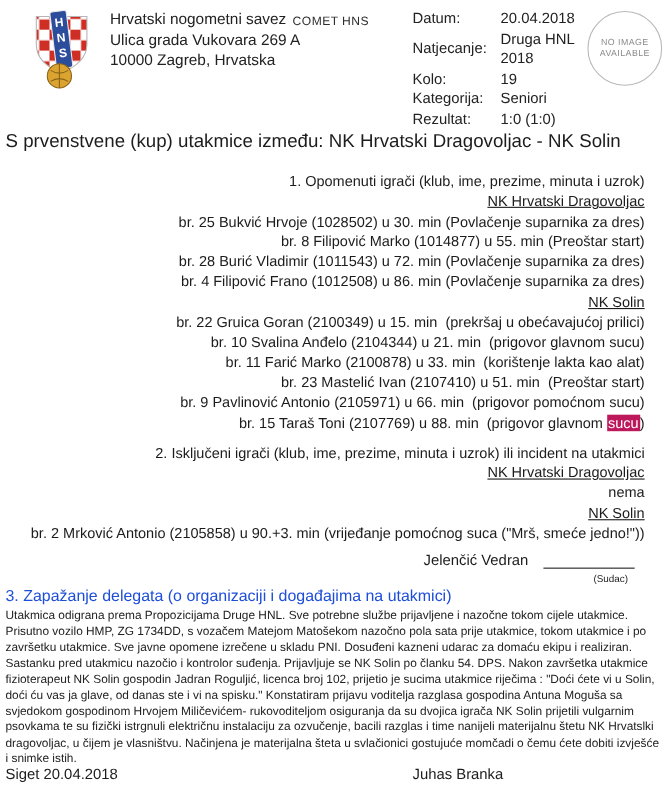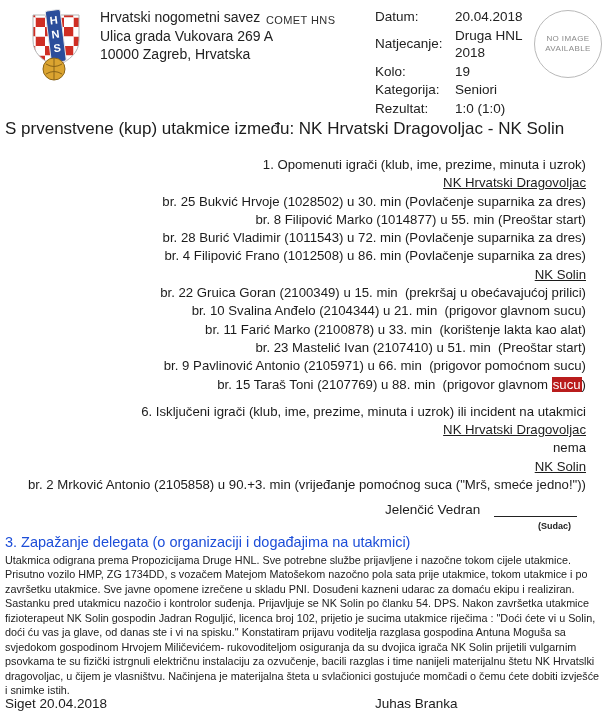--- a/index.html
+++ b/index.html
@@ -25,21 +25,21 @@
   .content{position:absolute;left:5px;top:156px;font-size:13.2px;text-align:right;}
   .sec-heading{line-height:18.3px;}
   #sec2-heading{margin-top:9px;}
   .club-name{margin-left:23px;line-height:18.3px;text-decoration:underline;white-space:pre;}
   .player-line{margin-left:23px;line-height:18.3px;white-space:pre;}
   .sel{padding:0 1px;}
 
   .sig{position:absolute;left:385px;top:501px;width:192px;font-size:13.5px;}
   .sig-row{display:flex;align-items:center;}
   .sig-line{flex:1;border-bottom:1px solid #222;margin-left:14px;height:15px;}
-  .sig-caption{text-align:right;font-size:9px;margin-top:4px;padding-right:6px;color:#222;font-weight:bold;}
+  .sig-caption{text-align:right;font-size:9px;margin-top:4px;padding-right:6px;color:#222;}
 
   .sec3-heading{position:absolute;left:5px;top:534px;font-size:14.5px;color:#1d4ed8;}
   .delegate{position:absolute;left:5px;top:553px;width:597px;font-size:10.8px;line-height:14.45px;color:#222;
             text-align:left;}
 
   .footer-left{position:absolute;left:5px;top:696px;font-size:13.5px;}
   .footer-right{position:absolute;left:375px;top:696px;font-size:13.5px;}
 </style>
 </head>
 <body>
@@ -114,23 +114,23 @@
         <div class="player-line">br. 25 Bukvić Hrvoje (1028502) u 30. min (Povlačenje suparnika za dres)</div>
         <div class="player-line">br. 8 Filipović Marko (1014877) u 55. min (Preoštar start)</div>
         <div class="player-line">br. 28 Burić Vladimir (1011543) u 72. min (Povlačenje suparnika za dres)</div>
         <div class="player-line">br. 4 Filipović Frano (1012508) u 86. min (Povlačenje suparnika za dres)</div>
         <div class="club-name">NK Solin</div>
         <div class="player-line">br. 22 Gruica Goran (2100349) u 15. min  (prekršaj u obećavajućoj prilici)</div>
         <div class="player-line">br. 10 Svalina Anđelo (2104344) u 21. min  (prigovor glavnom sucu)</div>
         <div class="player-line">br. 11 Farić Marko (2100878) u 33. min  (korištenje lakta kao alat)</div>
         <div class="player-line">br. 23 Mastelić Ivan (2107410) u 51. min  (Preoštar start)</div>
         <div class="player-line">br. 9 Pavlinović Antonio (2105971) u 66. min  (prigovor pomoćnom sucu)</div>
-        <div class="player-line"><span>br. 15 Taraš Toni (2107769) u 88. min  (prigovor glavnom </span><span class="sel" style="background: #b91c1c; color: rgb(255, 255, 255);">sucu</span><span>)</span></div>
+        <div class="player-line"><span>br. 15 Taraš Toni (2107769) u 88. min  (prigovor glavnom </span><span class="sel" style="background: #be185d; color: rgb(255, 255, 255);">sucu</span><span>)</span></div>
       </div>
-    <div class="sec-heading" id="sec2-heading">6. Isključeni igrači (klub, ime, prezime, minuta i uzrok) ili incident na utakmici</div>
+    <div class="sec-heading" id="sec2-heading">2. Isključeni igrači (klub, ime, prezime, minuta i uzrok) ili incident na utakmici</div>
     <div>
         <div class="club-name">NK Hrvatski Dragovoljac</div>
         <div class="player-line">nema</div>
         <div class="club-name">NK Solin</div>
         <div class="player-line">br. 2 Mrković Antonio (2105858) u 90.+3. min (vrijeđanje pomoćnog suca ("Mrš, smeće jedno!"))</div>
       </div>
   </div>
 
   <div class="sig">
     <div class="sig-row">

